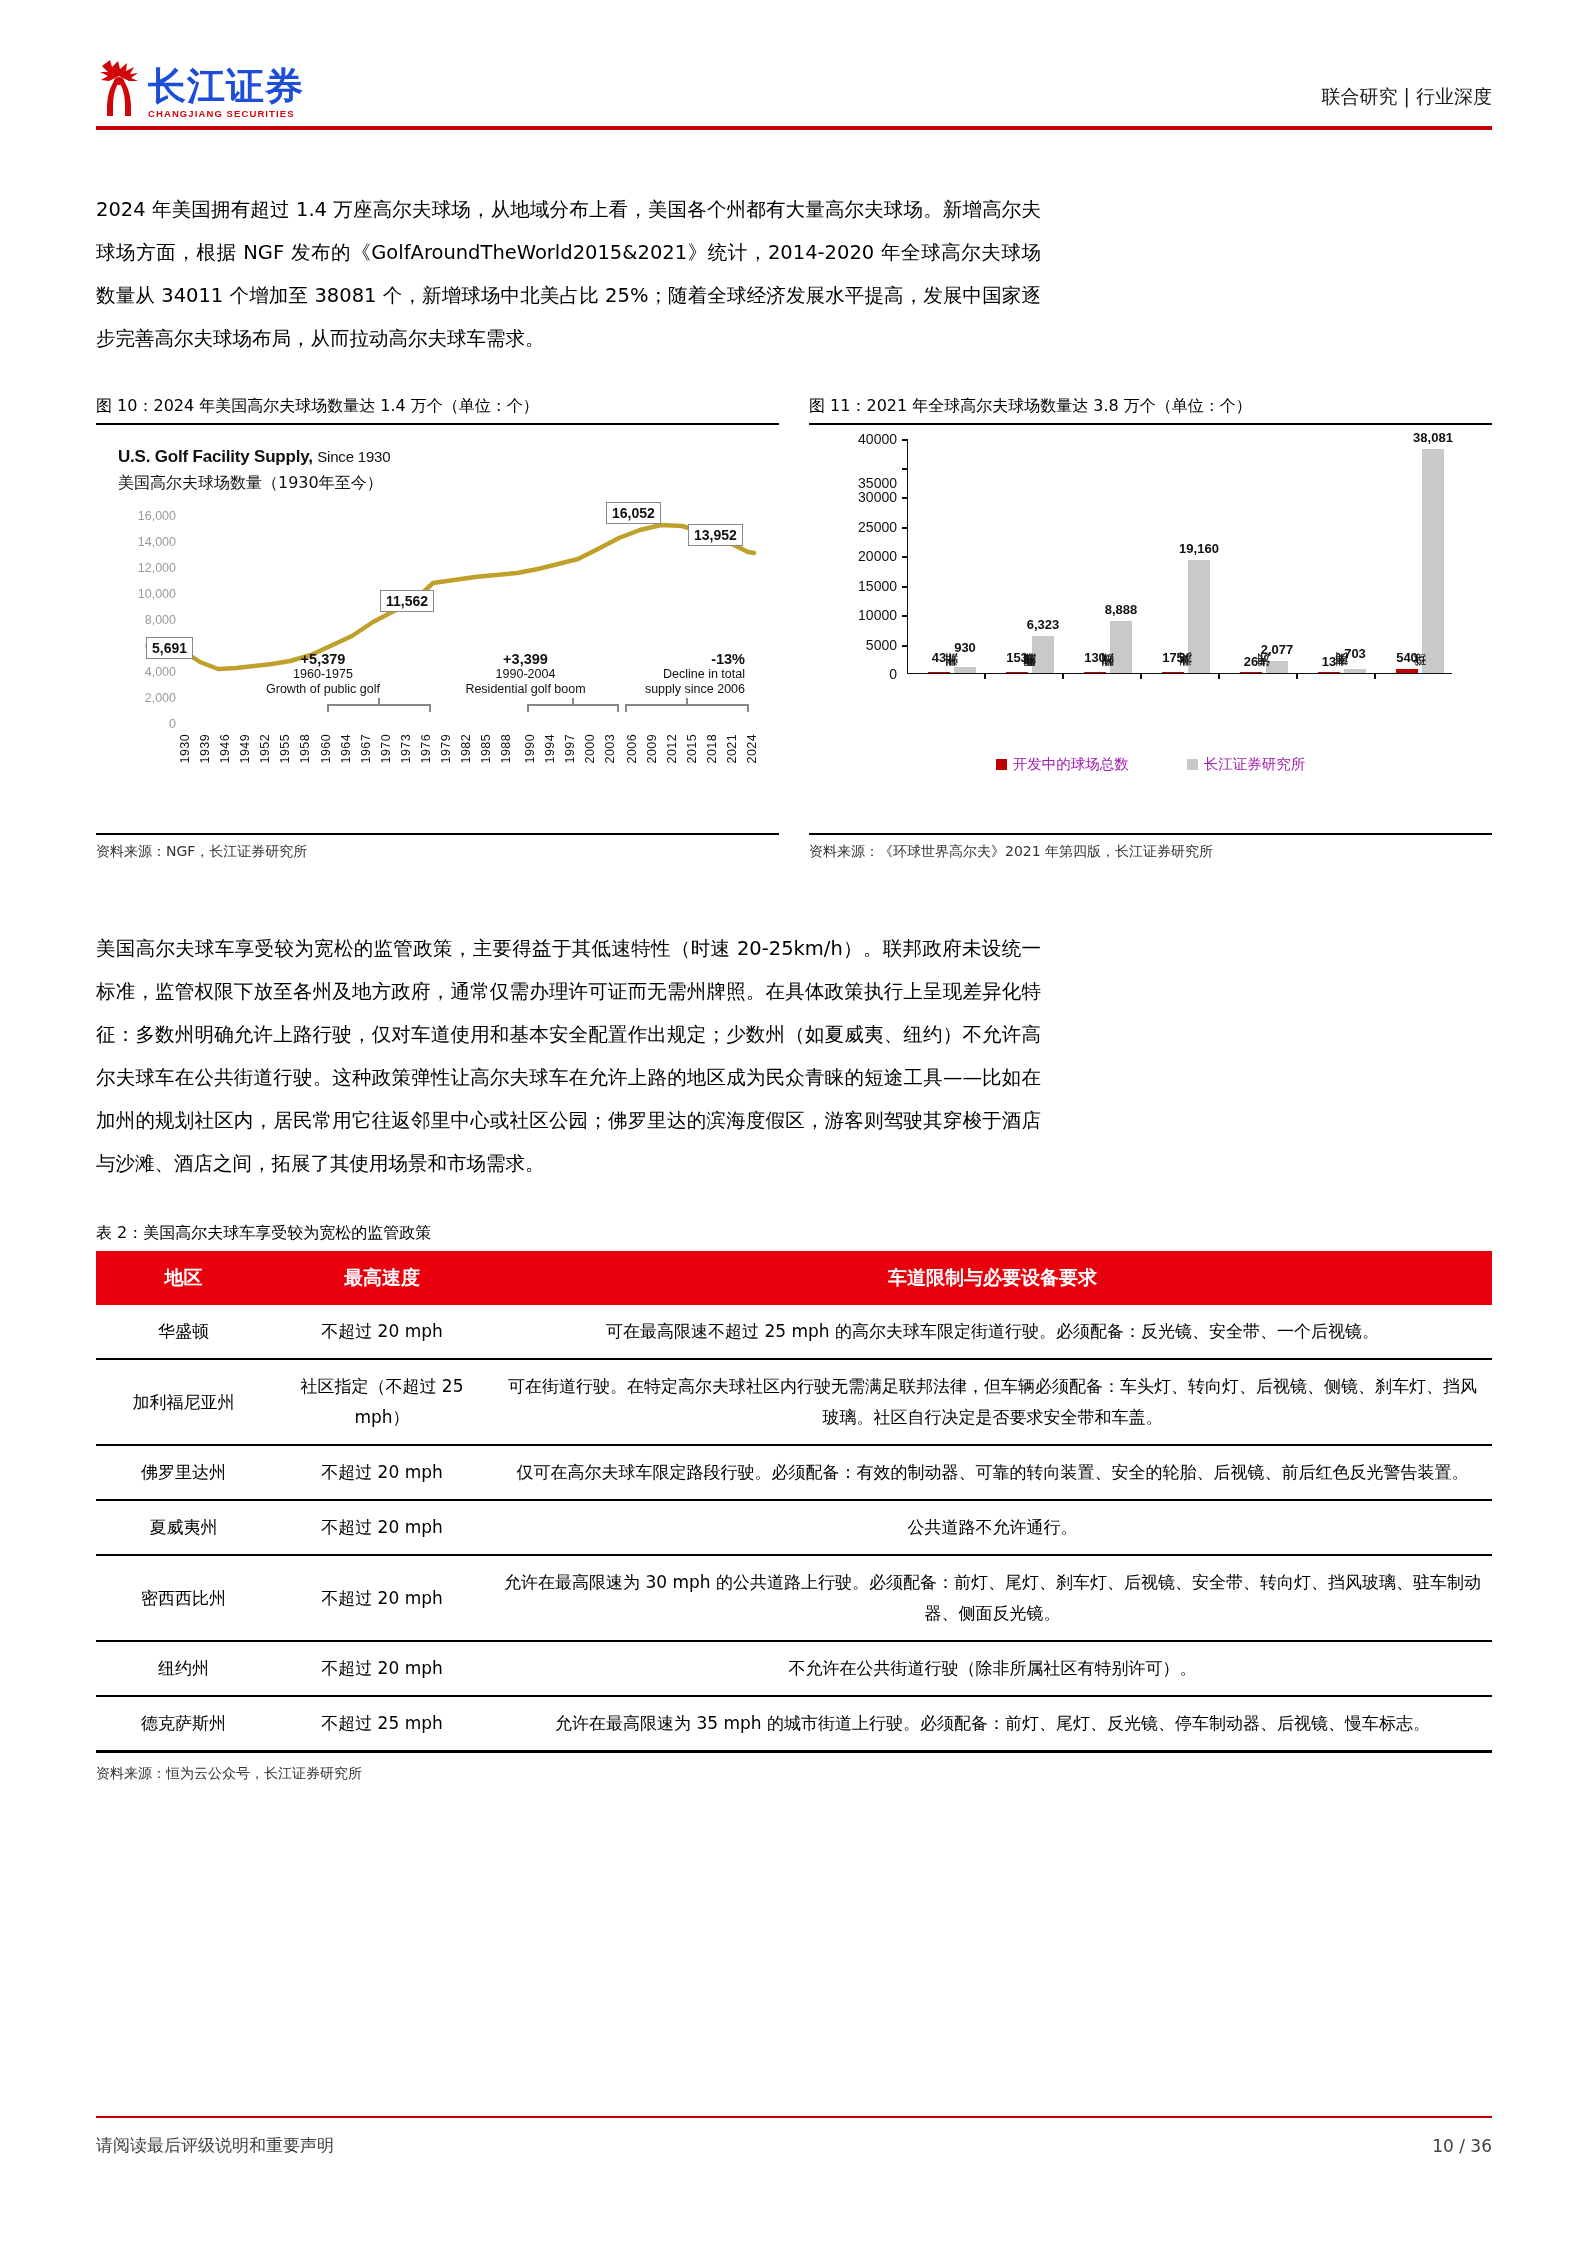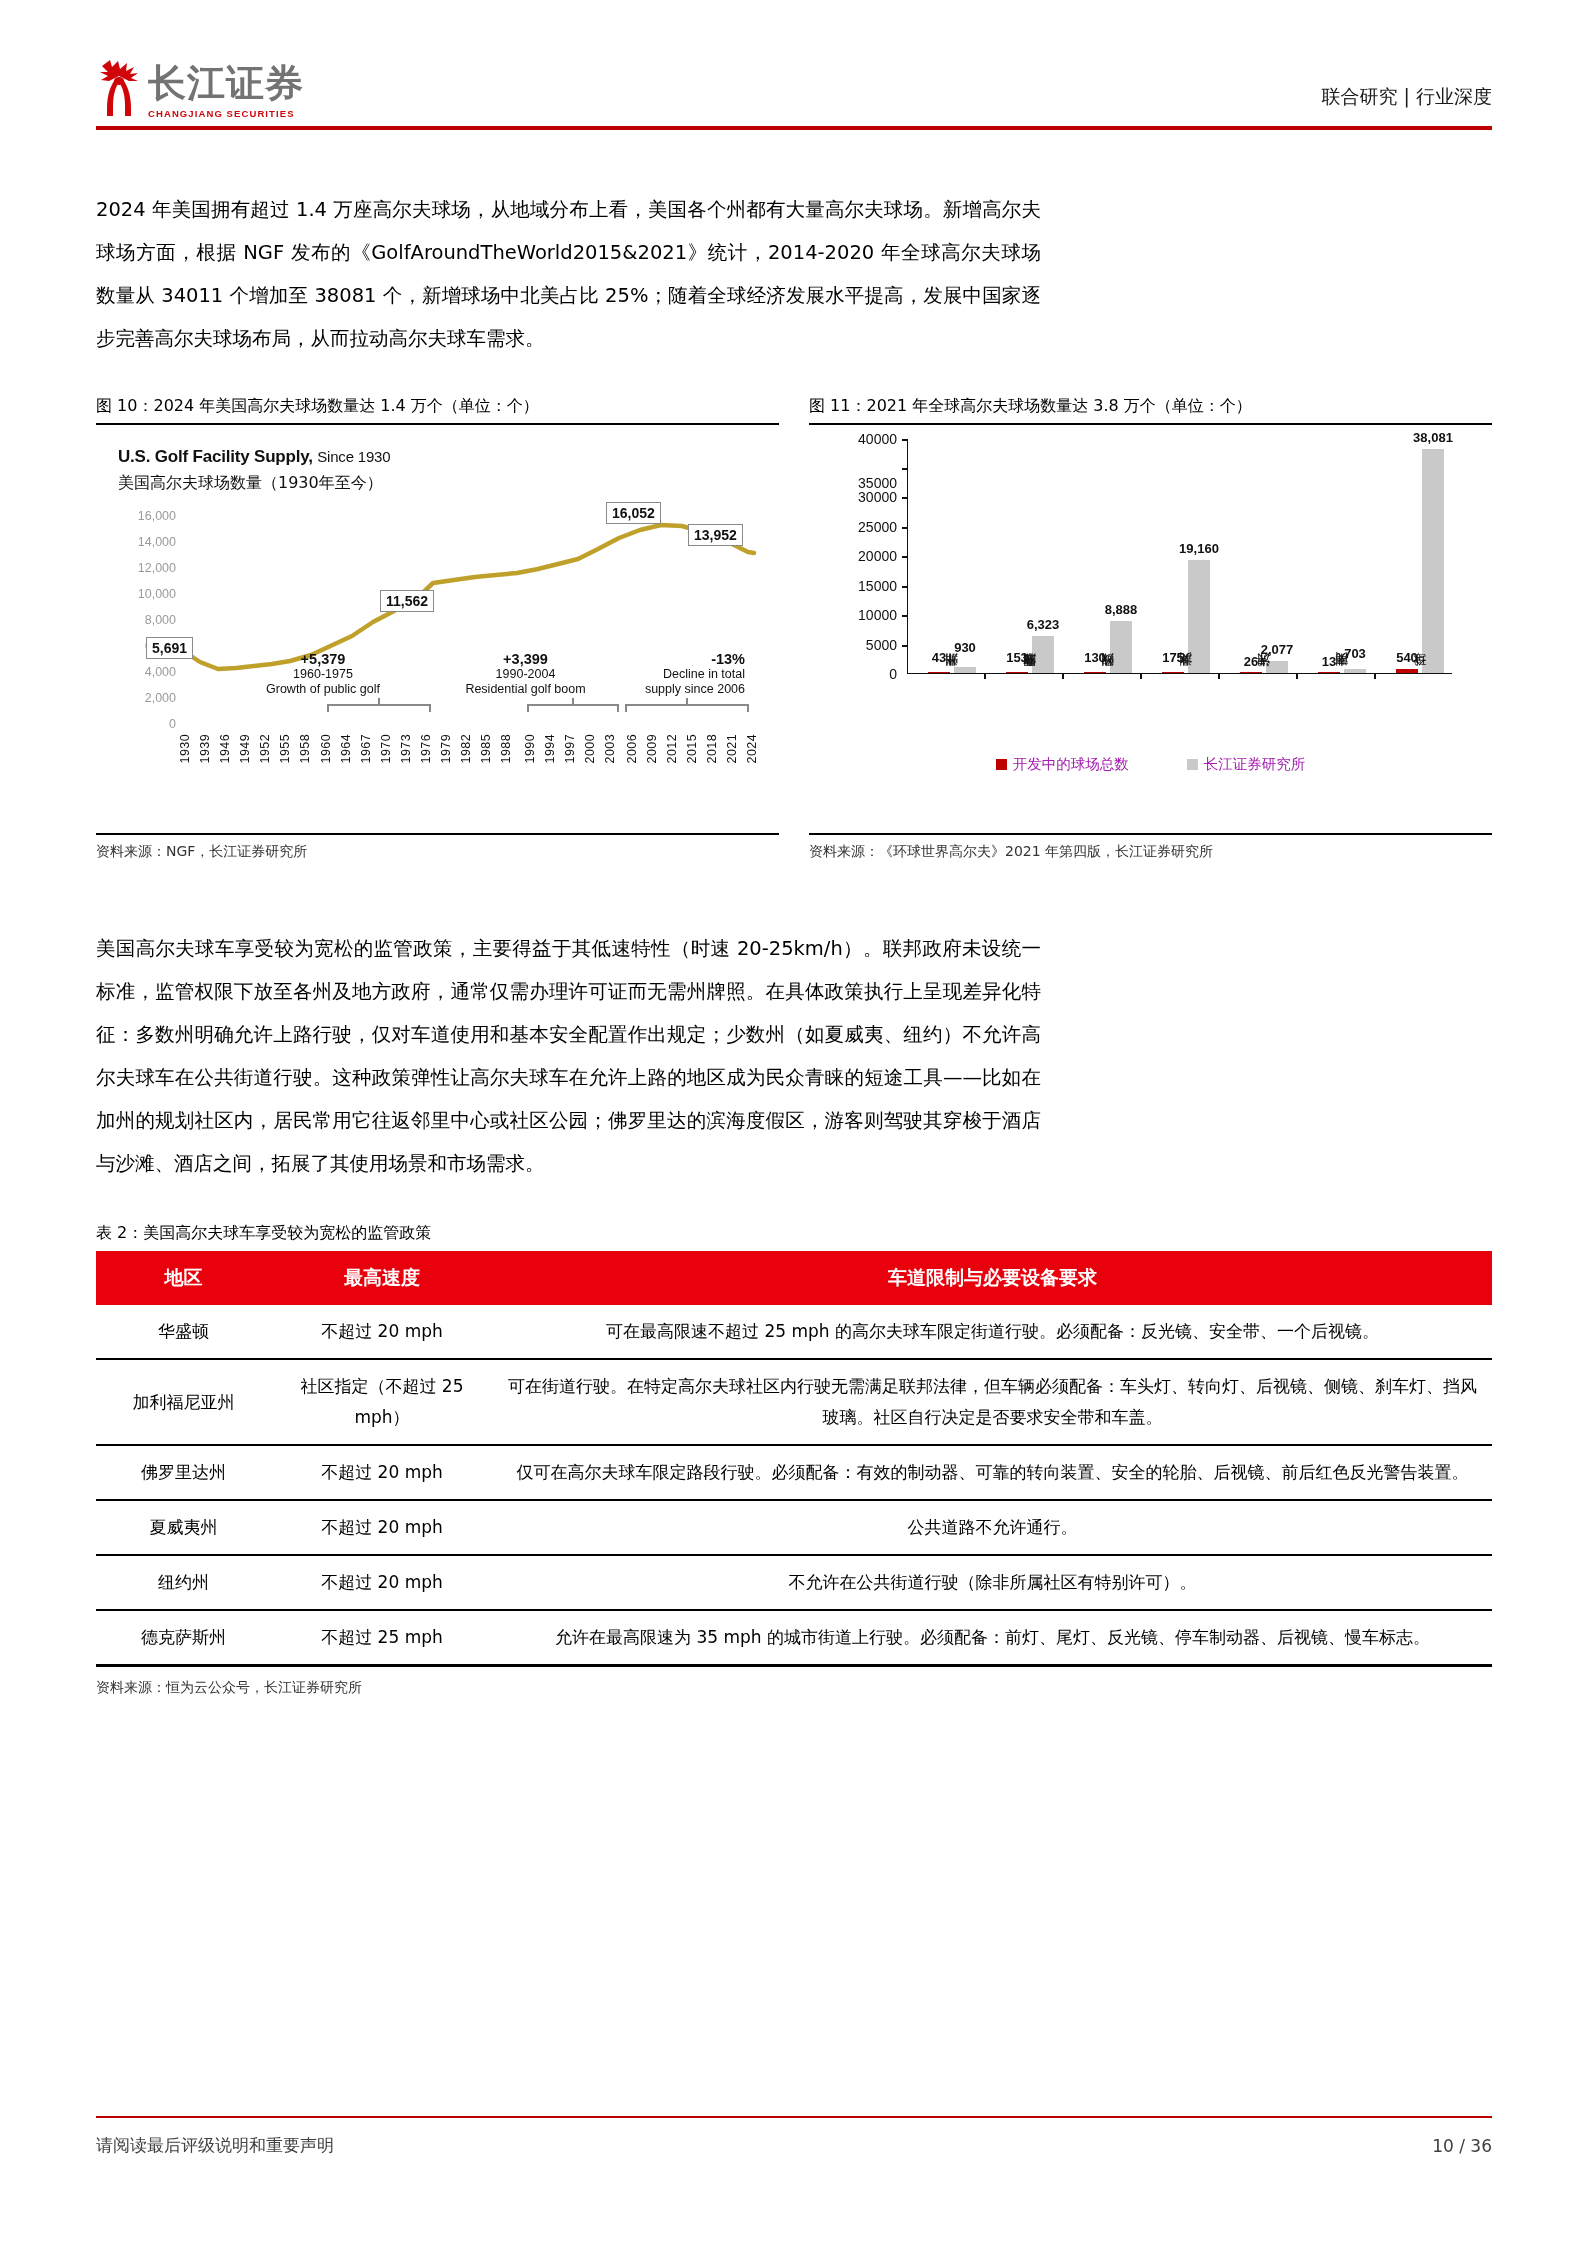--- a/index.html
+++ b/index.html
@@ -19,22 +19,22 @@
     display: flex;
     align-items: flex-end;
     justify-content: space-between;
     padding-bottom: 8px;
   }
   .logo-wrap { display: flex; align-items: flex-end; gap: 6px; padding-bottom: 2px; }
   .logo-mark { width: 46px; height: 62px; position: relative; }
   .logo-mark svg { display: block; }
   .logo-text { display: flex; flex-direction: column; line-height: 1; }
   .logo-cn {
-    font-family: Liberation Mono, monospace;
-    font-size: 38px; font-weight: 700; color: #737373;
+    font-family: Liberation Serif, serif;
+    font-size: 38px; font-weight: 700; color: #1d4ed8;
     letter-spacing: 1px;
   }
   .logo-en {
     font-size: 9.5px; font-weight: 700; color: #d1060b;
     letter-spacing: 1.1px; margin-top: 4px;
   }
   .header-right {
     font-size: 19px; color: #1a1a1a; padding-bottom: 10px;
     font-family: "DejaVu Sans", sans-serif;
   }
@@ -436,20 +436,25 @@
         <td class="c-region">佛罗里达州</td>
         <td class="c-speed">不超过 20 mph</td>
         <td class="c-rule">仅可在高尔夫球车限定路段行驶。必须配备：有效的制动器、可靠的转向装置、安全的轮胎、后视镜、前后红色反光警告装置。</td>
       </tr>
       <tr>
         <td class="c-region">夏威夷州</td>
         <td class="c-speed">不超过 20 mph</td>
         <td class="c-rule">公共道路不允许通行。</td>
       </tr>
       <tr>
+        <td class="c-region">密西西比州</td>
+        <td class="c-speed">不超过 20 mph</td>
+        <td class="c-rule">允许在最高限速为 30 mph 的公共道路上行驶。必须配备：前灯、尾灯、刹车灯、后视镜、安全带、转向灯、挡风玻璃、驻车制动器、侧面反光镜。</td>
+      </tr>
+      <tr>
         <td class="c-region">纽约州</td>
         <td class="c-speed">不超过 20 mph</td>
         <td class="c-rule">不允许在公共街道行驶（除非所属社区有特别许可）。</td>
       </tr>
       <tr>
         <td class="c-region">德克萨斯州</td>
         <td class="c-speed">不超过 25 mph</td>
         <td class="c-rule">允许在最高限速为 35 mph 的城市街道上行驶。必须配备：前灯、尾灯、反光镜、停车制动器、后视镜、慢车标志。</td>
       </tr>
     </tbody>

